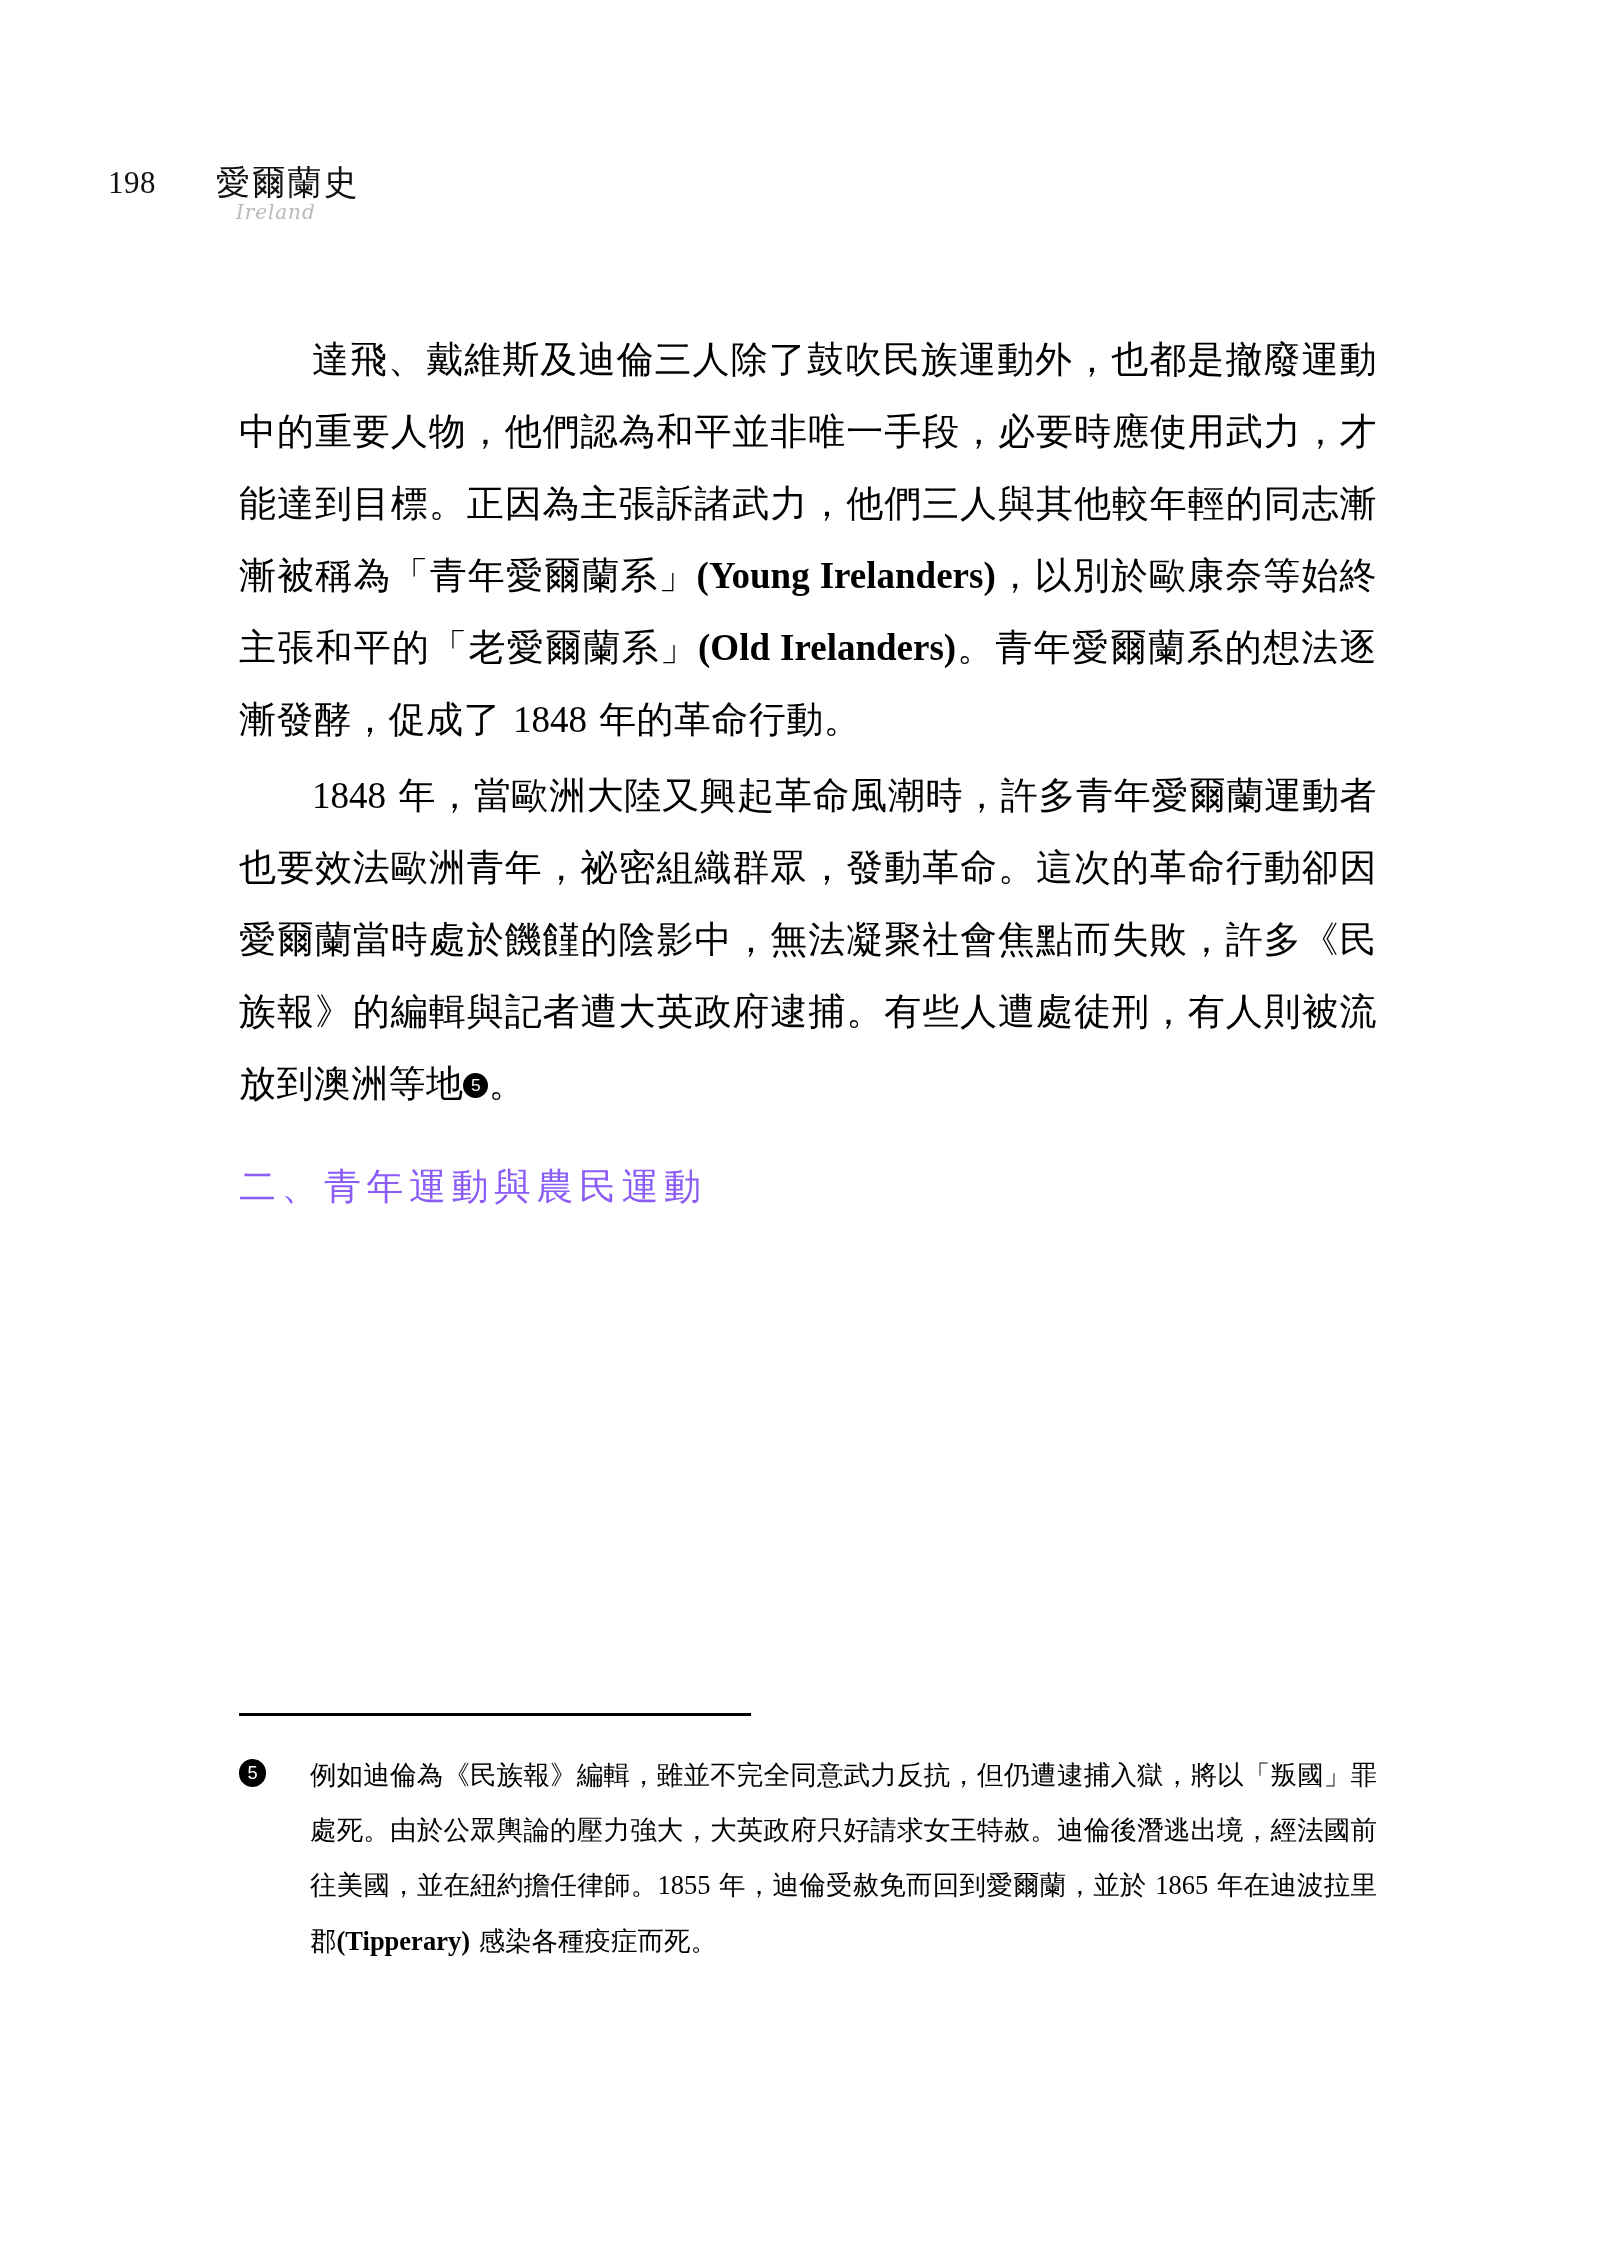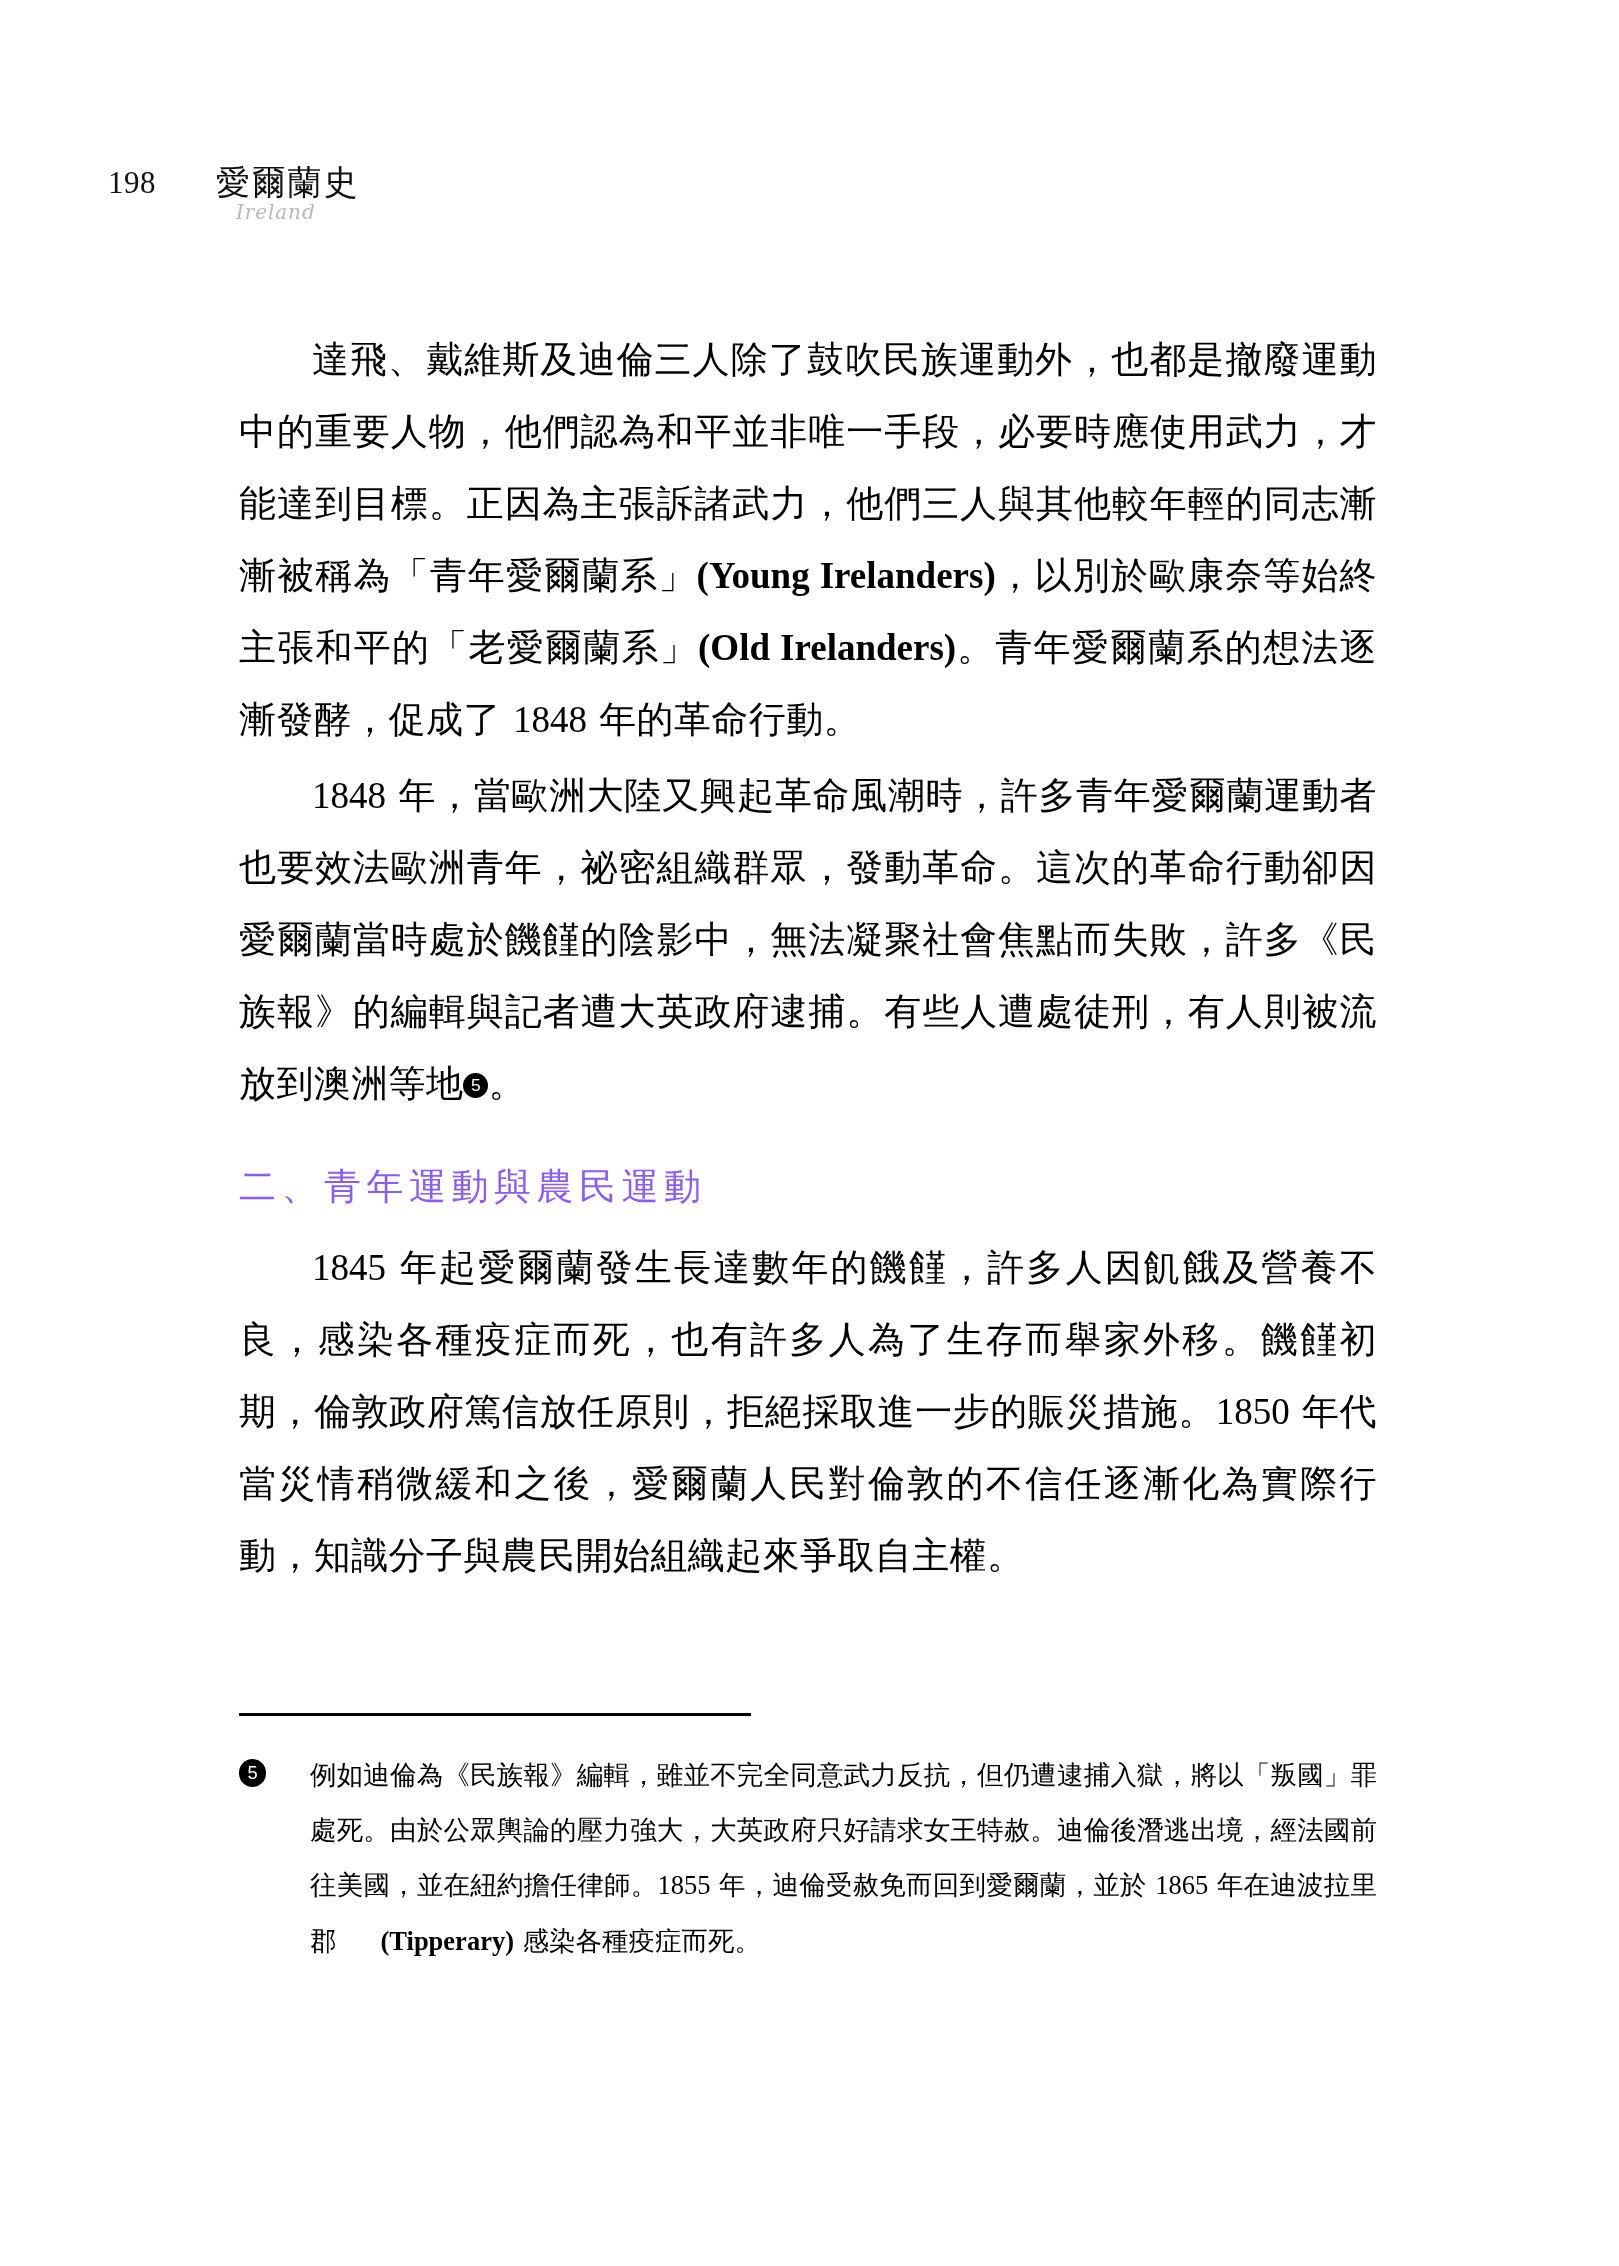--- a/index.html
+++ b/index.html
@@ -151,21 +151,20 @@
     background: #000;
     color: #fff;
     font-size: 18.3px;
     text-align: center;
     font-family: "Liberation Sans", sans-serif;
   }
   .footnote .latin {
     font-family: "Liberation Serif", serif;
     font-weight: bold;
     letter-spacing: 0;
-    margin-left: 44px;
   }
   .footnote .num {
     font-family: "Liberation Serif", serif;
     letter-spacing: 0;
   }
 </style>
 </head>
 <body>
 
 <div class="page">
@@ -177,21 +176,20 @@
   </div>
 
   <div class="body-area">
 
     <p class="para"><span>達飛、戴維斯及迪倫三人除了鼓吹民族運動外，也都是撤廢運動中的重要人物，他們認為和平並非唯一手段，必要時應使用武力，才能達到目標。正因為主張訴諸武力，他們三人與其他較年輕的同志漸漸被稱為「青年愛爾蘭系」</span><span class="latin">(Young Irelanders)</span><span>，以別於歐康奈等始終主張和平的「老愛爾蘭系」</span><span class="latin">(Old Irelanders)</span><span>。青年愛爾蘭系的想法逐漸發酵，促成了 </span><span class="num">1848</span><span> 年的革命行動。</span></p>
 
     <p class="para"><span class="num">1848</span><span> 年，當歐洲大陸又興起革命風潮時，許多青年愛爾蘭運動者也要效法歐洲青年，祕密組織群眾，發動革命。這次的革命行動卻因愛爾蘭當時處於饑饉的陰影中，無法凝聚社會焦點而失敗，許多《民族報》的編輯與記者遭大英政府逮捕。有些人遭處徒刑，有人則被流放到澳洲等地</span><span class="fn-ref">5</span><span>。</span></p>
 
     <h2 class="section-heading">二、青年運動與農民運動</h2>
 
-    <p class="para"><span class="num">1845</span><span> 年起愛爾蘭發生長達數年的饑饉，許多人因飢餓及營養不良，感染各種疫症而死，也有許多人為了生存而舉家外移。饑饉初期，倫敦政府篤信放任原則，拒絕採取進一步的賑災措施。</span><span class="num">1850</span><span> 年代當災情稍微緩和之後，愛爾蘭人民對倫敦的不信任逐漸化為實際行動，知識分子與農民開始組織起來爭取自主權。</span></p>
 
   </div>
 
   <div class="footnote-area">
     <div class="footnote-rule"></div>
     <div class="footnote">
       <span class="fn-marker">5</span><span>例如迪倫為《民族報》編輯，雖並不完全同意武力反抗，但仍遭逮捕入獄，將以「叛國」罪處死。由於公眾輿論的壓力強大，大英政府只好請求女王特赦。迪倫後潛逃出境，經法國前往美國，並在紐約擔任律師。</span><span class="num">1855</span><span> 年，迪倫受赦免而回到愛爾蘭，並於 </span><span class="num">1865</span><span> 年在迪波拉里郡</span><span class="latin">(Tipperary)</span><span> 感染各種疫症而死。</span>
     </div>
   </div>
 

